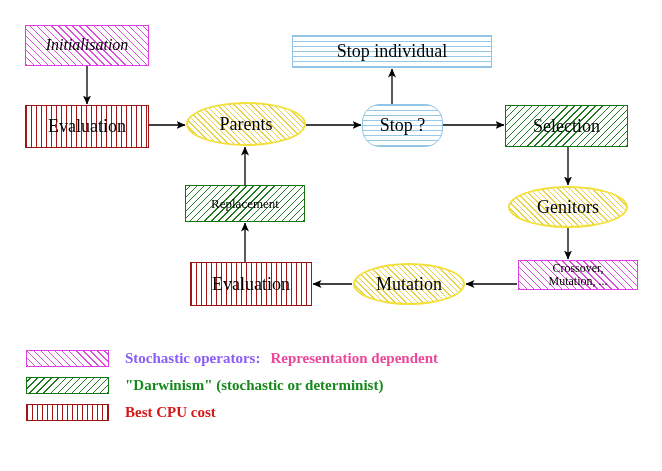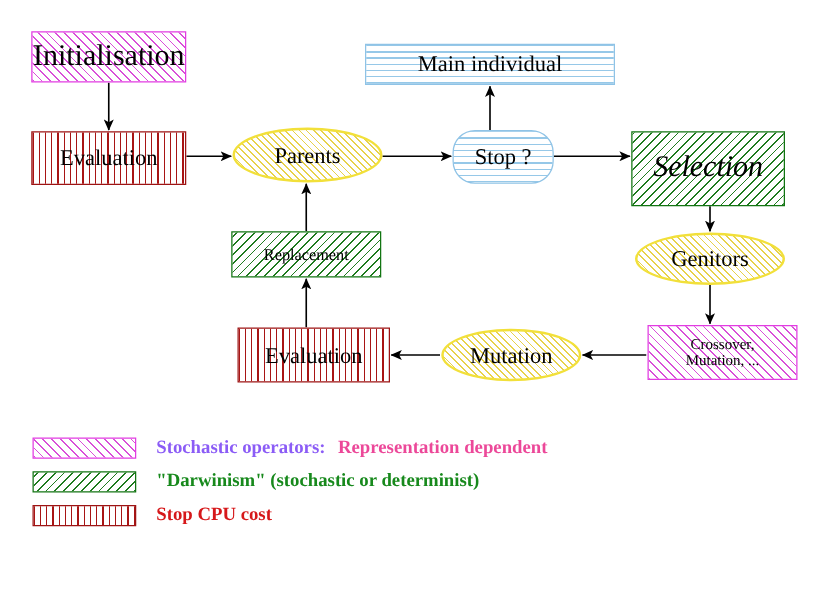--- a/index.html
+++ b/index.html
@@ -162,42 +162,42 @@
       <line x1="352" y1="284" x2="313" y2="284"></line>
 
       <line x1="245" y1="262" x2="245" y2="223"></line>
 
       <line x1="245" y1="185" x2="245" y2="147"></line>
     </g>
   </svg>
 
 
   <div id="nodes">
-      <div class="node hatch-magenta" style="left: 25px; top: 25px; width: 124px; height: 41px; font-size: 24px;">
+      <div class="node hatch-magenta" style="left: 25px; top: 25px; width: 124px; height: 41px; font-size: 16px; font-style: italic;">
         <span class="label">Initialisation</span>
       </div>
       <div class="node hatch-red" style="left: 25px; top: 105px; width: 124px; height: 43px; font-size: 18px;">
         <span class="label">Evaluation</span>
       </div>
       <div class="node hatch-yellow ellipse" style="left: 186px; top: 102px; width: 120px; height: 44px; font-size: 18px;">
         <span class="label">Parents</span>
       </div>
       <div class="node hatch-blue" style="left: 292px; top: 35px; width: 200px; height: 33px; font-size: 18px;">
-        <span class="label">Main individual</span>
+        <span class="label">Stop individual</span>
       </div>
       <div class="node hatch-blue rounded" style="left: 362px; top: 104px; width: 81px; height: 43px; font-size: 18px;">
         <span class="label">Stop ?</span>
       </div>
-      <div class="node hatch-green" style="left: 505px; top: 105px; width: 123px; height: 60px; font-size: 24px; font-style: italic;">
+      <div class="node hatch-green" style="left: 505px; top: 105px; width: 123px; height: 42px; font-size: 18px;">
         <span class="label">Selection</span>
       </div>
       <div class="node hatch-yellow ellipse" style="left: 508px; top: 186px; width: 120px; height: 42px; font-size: 18px;">
         <span class="label">Genitors</span>
       </div>
-      <div class="node hatch-magenta" style="left: 518px; top: 260px; width: 120px; height: 44px; font-size: 12px;">
+      <div class="node hatch-magenta" style="left: 518px; top: 260px; width: 120px; height: 30px; font-size: 12px;">
         <span class="label">Crossover,
 Mutation, ...</span>
       </div>
       <div class="node hatch-yellow ellipse" style="left: 353px; top: 263px; width: 112px; height: 42px; font-size: 18px;">
         <span class="label">Mutation</span>
       </div>
       <div class="node hatch-red" style="left: 190px; top: 262px; width: 122px; height: 44px; font-size: 18px;">
         <span class="label">Evaluation</span>
       </div>
       <div class="node hatch-green" style="left: 185px; top: 185px; width: 120px; height: 37px; font-size: 13px;">
@@ -209,17 +209,17 @@
       <div class="legend-row">
         <div class="legend-swatch hatch-magenta"></div>
         <div class="legend-text"><span style="color: #8b5cf6;">Stochastic operators:</span><span class="second" style="color: #ec4899;">Representation dependent</span></div>
       </div>
       <div class="legend-row">
         <div class="legend-swatch hatch-green"></div>
         <div class="legend-text"><span style="color: rgb(23, 137, 28);">"Darwinism" (stochastic or determinist)</span></div>
       </div>
       <div class="legend-row">
         <div class="legend-swatch hatch-red"></div>
-        <div class="legend-text"><span style="color: rgb(214, 24, 26);">Stop CPU cost</span></div>
+        <div class="legend-text"><span style="color: rgb(214, 24, 26);">Best CPU cost</span></div>
       </div>
     </div>
 
 </div>
 
 </body></html>

